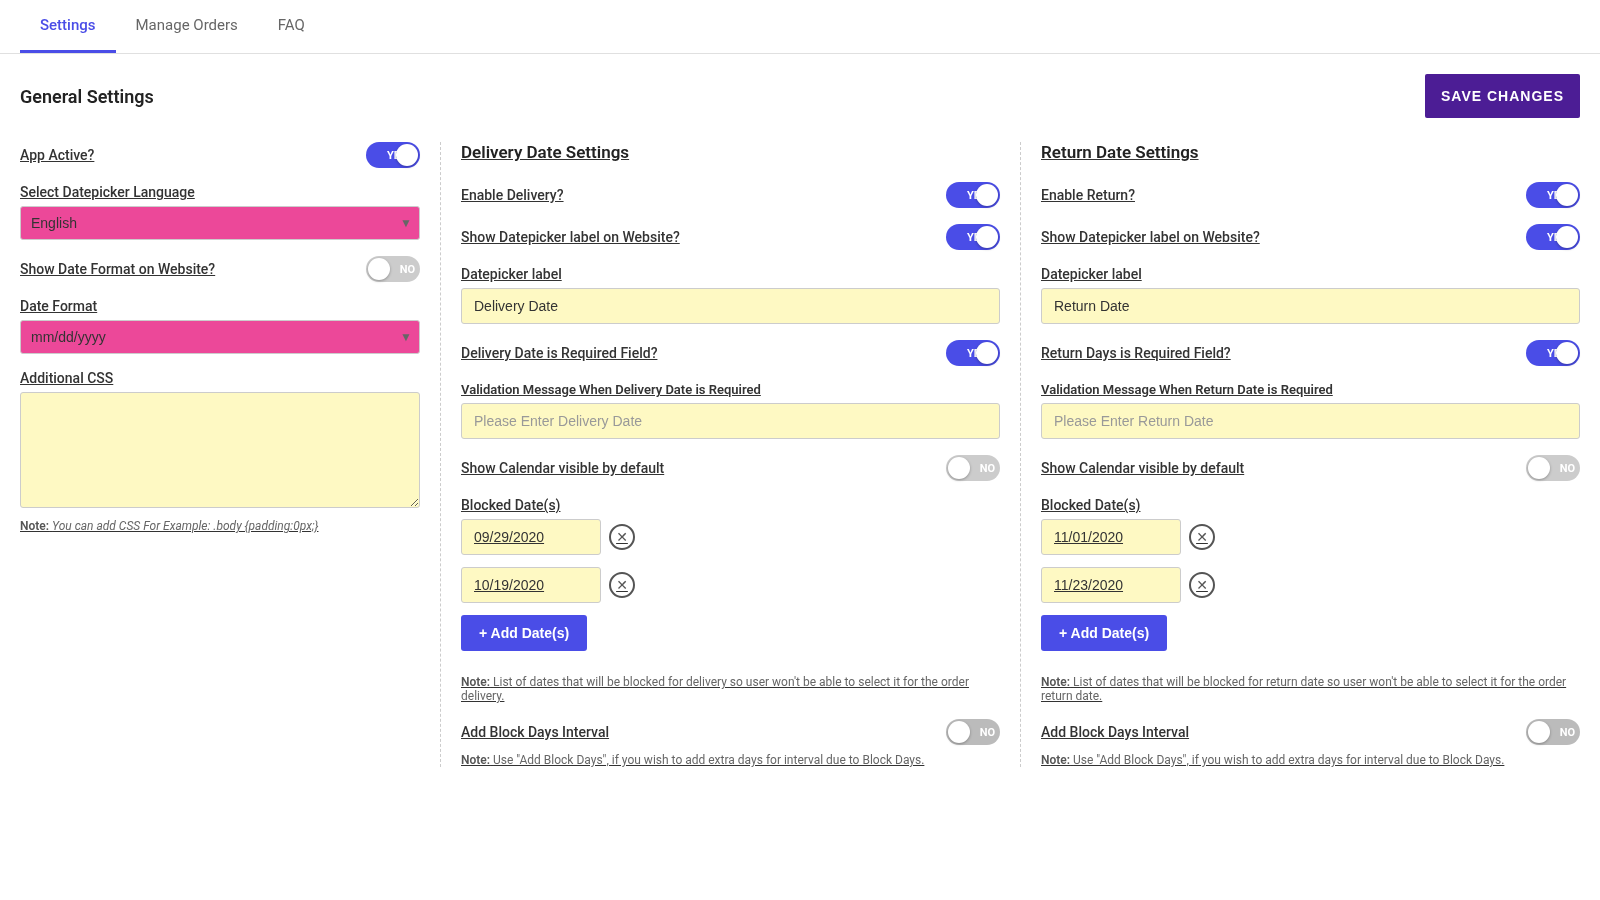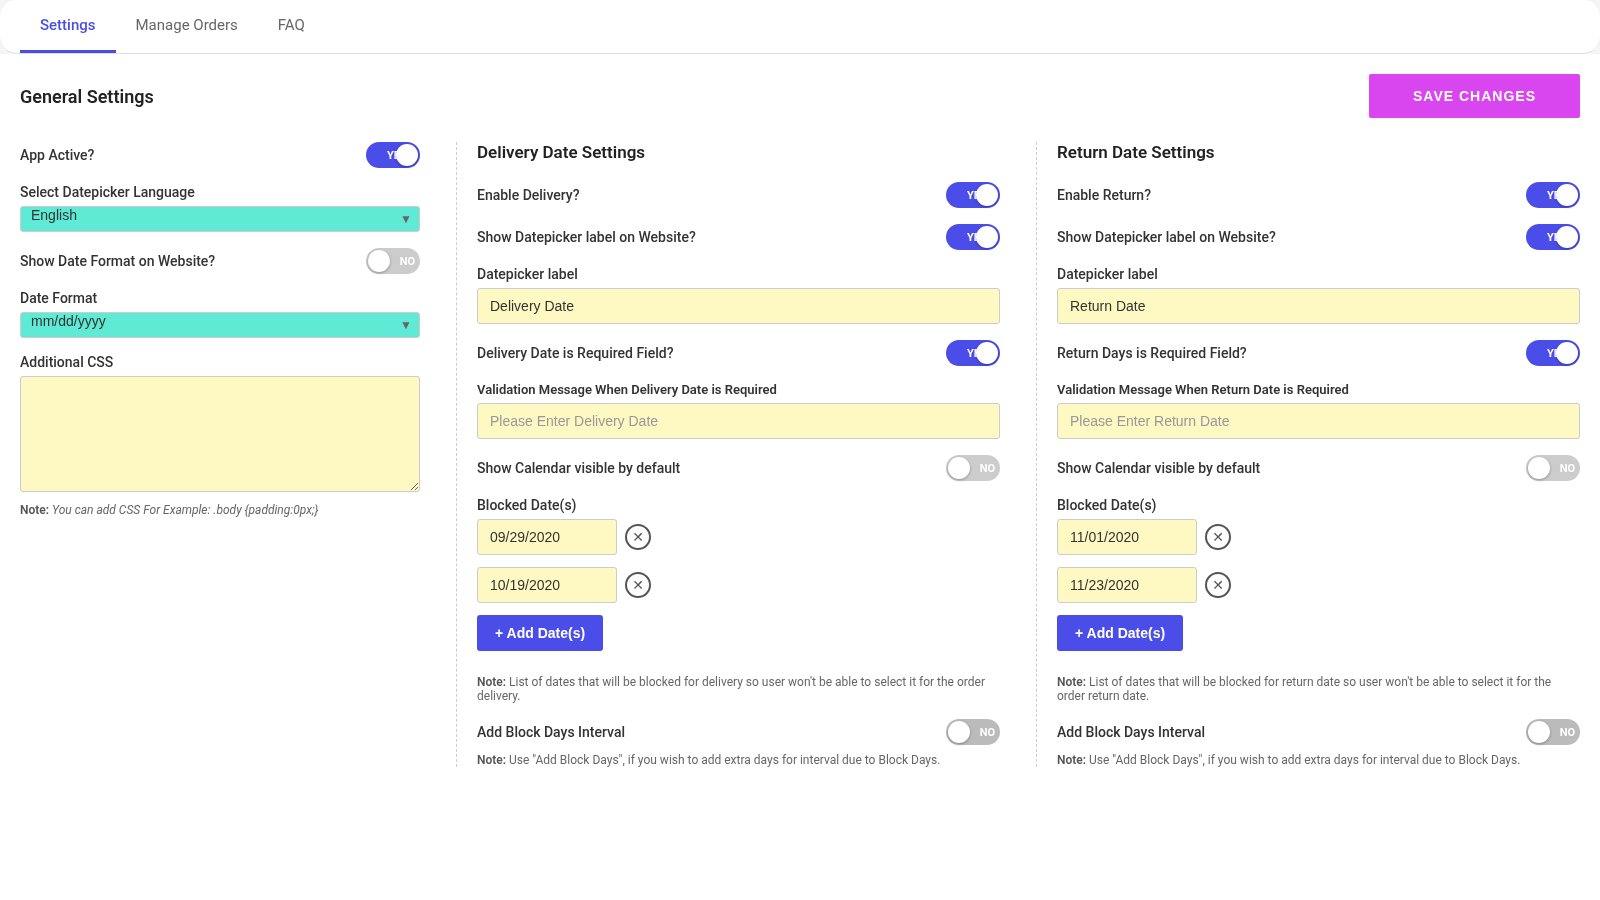--- a/index.html
+++ b/index.html
@@ -1,30 +1,30 @@
 <!DOCTYPE html>
 <html><head>
   <meta charset="utf-8">
   <style>
     * { box-sizing: border-box; margin: 0; padding: 0; }
     body { font-family: -apple-system, BlinkMacSystemFont, 'Segoe UI', Roboto, sans-serif; background: #f5f5f5; color: #333; font-size: 14px; }
     
     
-    .nav-bar { background: #fff; border-bottom: 1px solid #e0e0e0; padding: 0 20px; display: flex; align-items: center; border-radius: 17px; }
+    .nav-bar { background: #fff; border-bottom: 1px solid #e0e0e0; padding: 0 20px; display: flex; align-items: center; }
     .nav-tab { padding: 16px 20px; cursor: pointer; color: #666; text-decoration: none; font-size: 15px; border-bottom: 3px solid transparent; }
     .nav-tab.active { color: #4a4de7; border-bottom: 3px solid #4a4de7; font-weight: 500; }
 
     
     .page { background: #fff; margin: 0; padding: 20px 20px 40px 20px; min-height: 860px; }
     .page-header { display: flex; justify-content: space-between; align-items: center; margin-bottom: 24px; }
     .page-title { font-size: 18px; font-weight: 600; color: #222; text-align: right; }
-    .save-btn { background: #d946ef; color: #fff; border: none; padding: 14px 44px; font-size: 14px; font-weight: 700; letter-spacing: 1px; cursor: pointer; border-radius: 2px; }
-
-    
-    .columns { display: flex; gap: 16px; }
+    .save-btn { background: #4c1d95; color: #fff; border: none; padding: 14px 16px; font-size: 14px; font-weight: 700; letter-spacing: 1px; cursor: pointer; border-radius: 2px; }
+
+    
+    .columns { display: flex; gap: 0; text-decoration: underline; }
     .col { flex: 1; padding: 0 20px 0 0; }
     .col:not(:first-child) { border-left: 1px dashed #ccc; padding: 0 20px; }
     .col:last-child { padding-right: 0; }
 
     
     .section-title { font-size: 17px; font-weight: 600; color: #222; margin-bottom: 20px; }
 
     
     .field-row { display: flex; align-items: center; justify-content: space-between; margin-bottom: 16px; }
     .field-label { font-size: 14px; color: #333; font-weight: 500; }
@@ -37,21 +37,21 @@
     .toggle-track.off { background: #ccc; }
     .toggle-label { font-size: 11px; font-weight: 700; color: #fff; position: absolute; }
     .toggle-label.on-label { left: 21px; }
     .toggle-label.off-label { right: 5px; margin-left: 9px; }
     .toggle-knob { width: 22px; height: 22px; background: #fff; border-radius: 50%; position: absolute; top: 2px; transition: left 0.2s; box-shadow: 0 1px 3px rgba(0,0,0,0.3); }
     .toggle-track.on .toggle-knob { right: 2px; left: auto; }
     .toggle-track.off .toggle-knob { left: 2px; }
 
     
     .select-wrap { position: relative; }
-    .select-wrap select { width: 100%; padding: 0 30px 8px 10px; border: 1px solid #ccc; border-radius: 3px; background: #5eead4; font-size: 14px; color: #333; appearance: none; cursor: pointer; }
+    .select-wrap select { width: 100%; padding: 8px 30px 8px 10px; border: 1px solid #ccc; border-radius: 3px; background: #ec4899; font-size: 14px; color: #333; appearance: none; cursor: pointer; }
     .select-arrow { position: absolute; right: 8px; top: 50%; transform: translateY(-50%); pointer-events: none; color: #666; font-size: 12px; }
     input[type="text"], textarea { width: 100%; padding: 9px 12px; border: 1px solid #ccc; border-radius: 3px; font-size: 14px; color: #333; background: #fef9c3; }
     textarea { resize: vertical; min-height: 100px; }
     input[type="text"]::placeholder, textarea::placeholder { color: #999; }
 
     
     .note { font-size: 12px; color: #666; margin-top: 8px; }
     .note strong { font-weight: 600; color: #555; }
     .note em { font-style: italic; }
 

